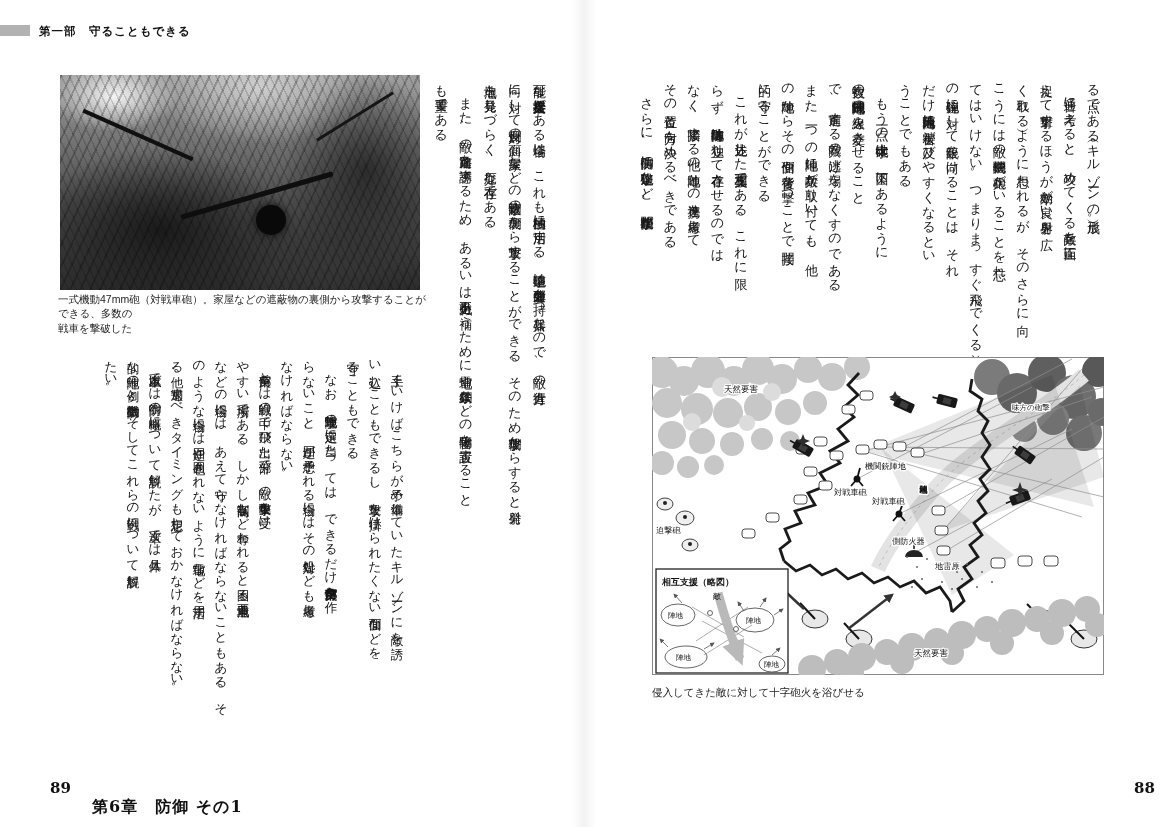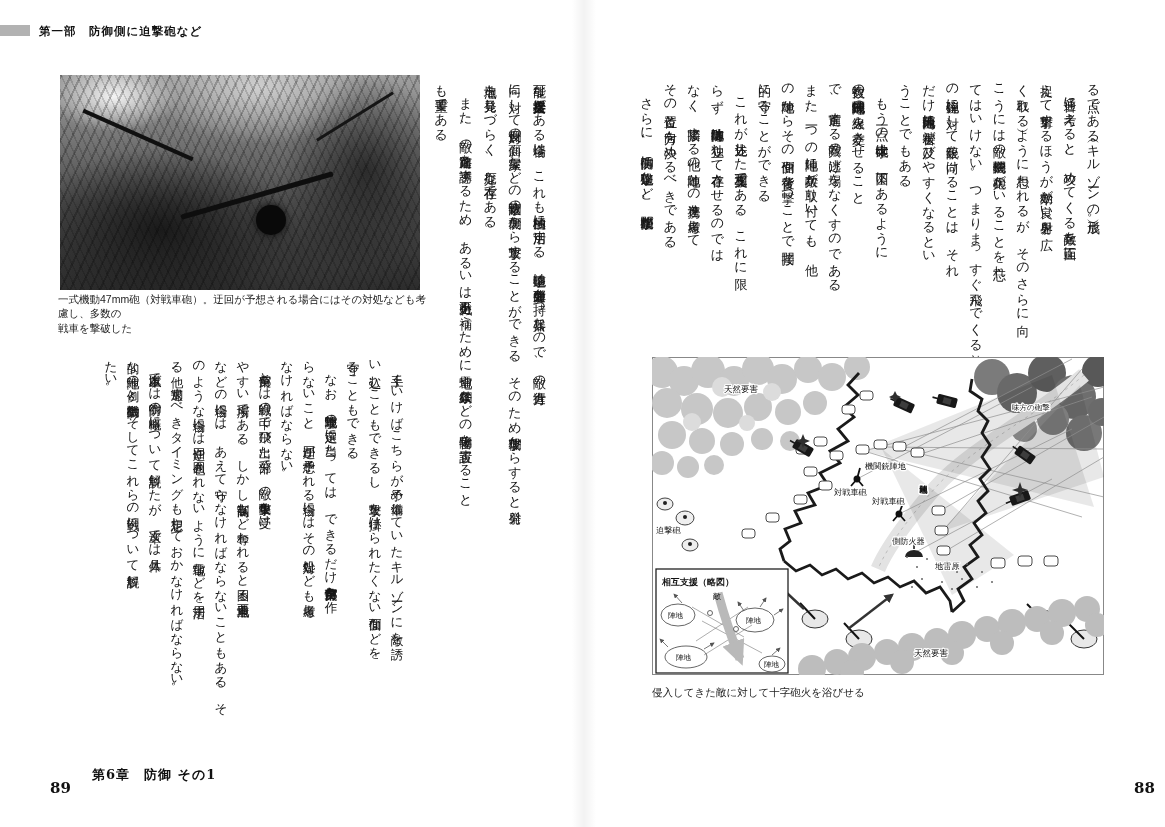--- a/index.html
+++ b/index.html
@@ -45,43 +45,43 @@
     font-size:10.5px;line-height:1.38;color:#222;}
   
   .diagram{position:absolute;left:652px;top:357px;width:452px;height:318px;}
   .diagram-caption{position:absolute;left:652px;top:686px;width:452px;
     font-size:10.5px;line-height:1.32;color:#222;}
   
   .footer-num{position:absolute;font-family:"DejaVu Serif","Liberation Serif",serif;
     font-size:15px;color:#111;font-weight:bold;}
   .footer-num.left{left:50px;top:779px;}
   .footer-num.right{left:1102px;top:779px;margin-left:32px;}
-  .footer-chapter{position:absolute;left:92px;top:766px;font-size:13px;font-weight:bold;
+  .footer-chapter{position:absolute;left:92px;top:797px;font-size:16px;font-weight:bold;
     font-family:"DejaVu Serif","Liberation Serif",serif;color:#111;letter-spacing:1px;}
   
   .diagram text{font-family:"DejaVu Sans","Liberation Sans",sans-serif;fill:#111;
     paint-order:stroke;stroke:#ffffff;stroke-width:2.5px;stroke-linejoin:round;}
   .diagram text.nohalo{stroke-width:0;}
 </style>
 </head>
 <body>
 
 <div class="gutter"></div>
 
 <div class="header-bar"></div>
-<div class="header-text">第一部　防御側に迫撃砲など</div>
+<div class="header-text">第一部　守ることもできる</div>
 
 <div class="photo">
   <div class="debris"></div>
   <div class="debris2"></div>
   <div class="gun-barrel"></div>
   <div class="gun-wheel"></div>
 </div>
 <div class="photo-caption">
-  <div>一式機動47mm砲（対戦車砲）。迂回が予想される場合にはその対処なども考慮し、多数の</div>
+  <div>一式機動47mm砲（対戦車砲）。家屋などの遮蔽物の裏側から攻撃することができる、多数の</div>
   <div>戦車を撃破した</div>
 </div>
 
 <div class="vtext side-cols">
   <div class="vcol">可能な近接支援兵器がある場合は、これも積極的に活用する。迫撃砲は曲射弾道を持つ兵器なので、敵の進行方</div>
   <div class="vcol">向に対して反対側の斜面、家屋などの遮蔽物の裏側から攻撃することができる。そのため攻撃側からすると発射</div>
   <div class="vcol">地点を発見しづらく、厄介な存在である。</div>
   <div class="vcol">　また、敵の前進路を誘導するため、あるいは戦力不足を補うために地雷や鉄条網などの障害物を設置すること</div>
   <div class="vcol">も重要である。</div>
 </div>

